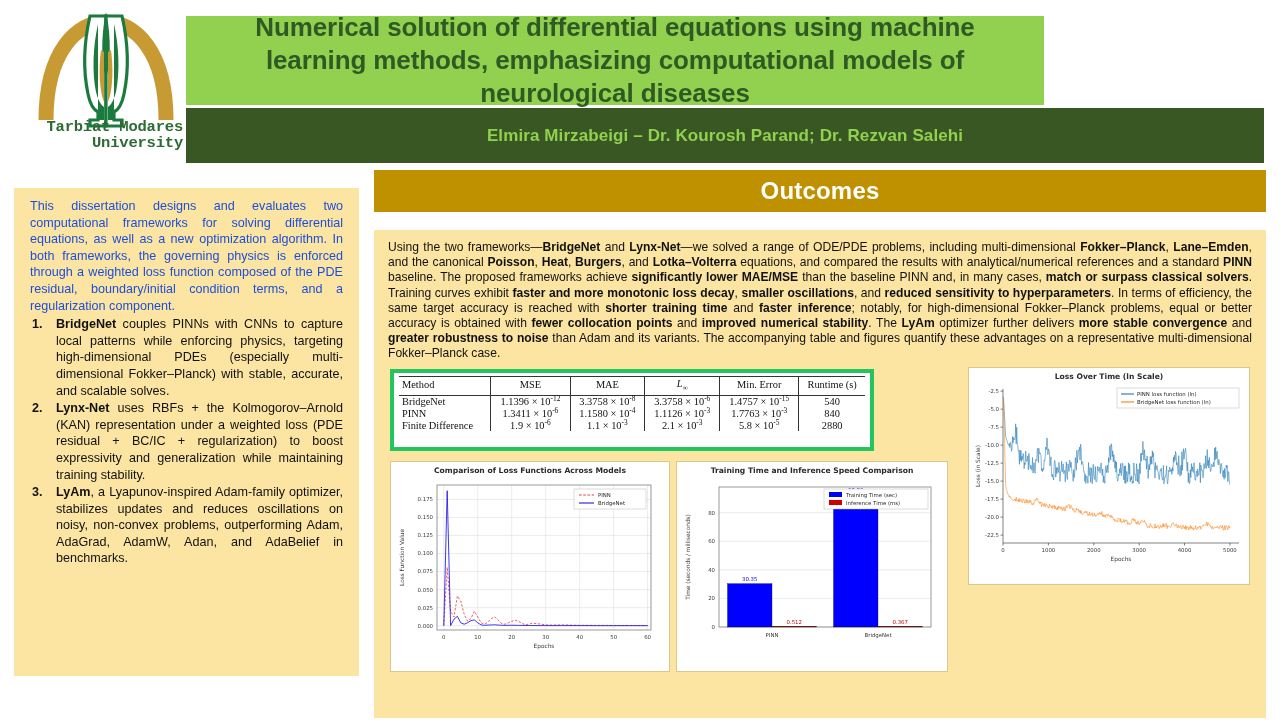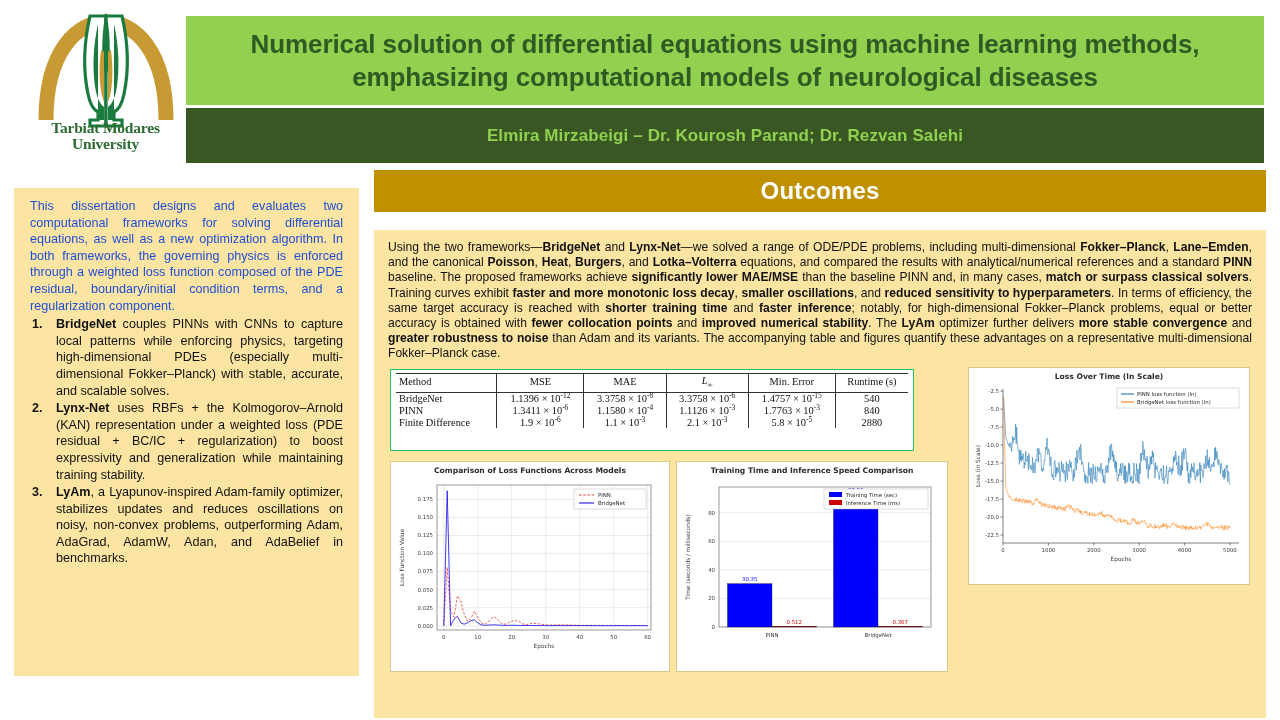--- a/index.html
+++ b/index.html
@@ -8,29 +8,29 @@
     font-family:"Liberation Sans", sans-serif;
     -webkit-font-smoothing:antialiased;
   }
   .poster{position:relative;width:1280px;height:720px;background:#fff;}
 
   
   .header{position:absolute;left:0;top:0;width:1280px;height:166px;}
   .logo-wrap{position:absolute;left:28px;top:8px;width:155px;height:155px;}
   .logo-svg{display:block;}
   .logo-text{
-    position:absolute;left:0;top:112px;width:155px;text-align:center;
-    font-family:Liberation Serif, serif;font-weight:bold;
+    position:absolute;left:0;top:112px;width:155px;text-align:right;
+    font-family:Liberation Mono, monospace;font-weight:bold;
     color:#2e6b33;line-height:1.02;
   }
   .logo-text .l1{font-size:15.5px;letter-spacing:-0.2px;display:block;}
   .logo-text .l2{font-size:15.5px;letter-spacing:-0.2px;display:block;}
 
   .title-bar{
-    position:absolute;left:186px;top:16px;width:1078px;height:89px;
+    position:absolute;left:186px;top:16px;width:858px;height:89px;
     background:#92d050;display:flex;align-items:center;justify-content:center;
     box-sizing:border-box;padding:0 22px;
   }
   .title-bar h1{
     margin:0;font-size:26px;line-height:1.26;font-weight:bold;color:#2f5a23;
     text-align:center;font-family:"Liberation Sans", sans-serif;
     letter-spacing:-0.1px;
   }
   .author-bar{
     position:absolute;left:186px;top:108px;width:1078px;height:55px;
@@ -85,21 +85,21 @@
   }
   .o-para b{font-weight:bold;}
 
   
   .figs{position:relative;margin-top:7px;height:305px;}
 
   .fig{
     position:absolute;background:#ffffff;box-sizing:border-box;
     border:1px solid #d9c98d;
   }
-  .fig-table{left:2px;top:0px;width:524px;height:82px;border:1px solid #22c55e;padding:3px 5px;}
+  .fig-table{left:2px;top:0px;width:484px;height:82px;border:4px solid #22c55e;padding:3px 5px;}
   .fig-loss{left:580px;top:-2px;width:282px;height:218px;padding:2px;}
   .fig-cmp{left:2px;top:92px;width:280px;height:211px;padding:2px;}
   .fig-bar{left:288px;top:92px;width:272px;height:211px;padding:2px;}
 
   
   table.rtab{
     border-collapse:collapse;width:100%;
     font-family:"Liberation Serif", serif;font-size:10.4px;color:#111;
   }
   table.rtab th{

